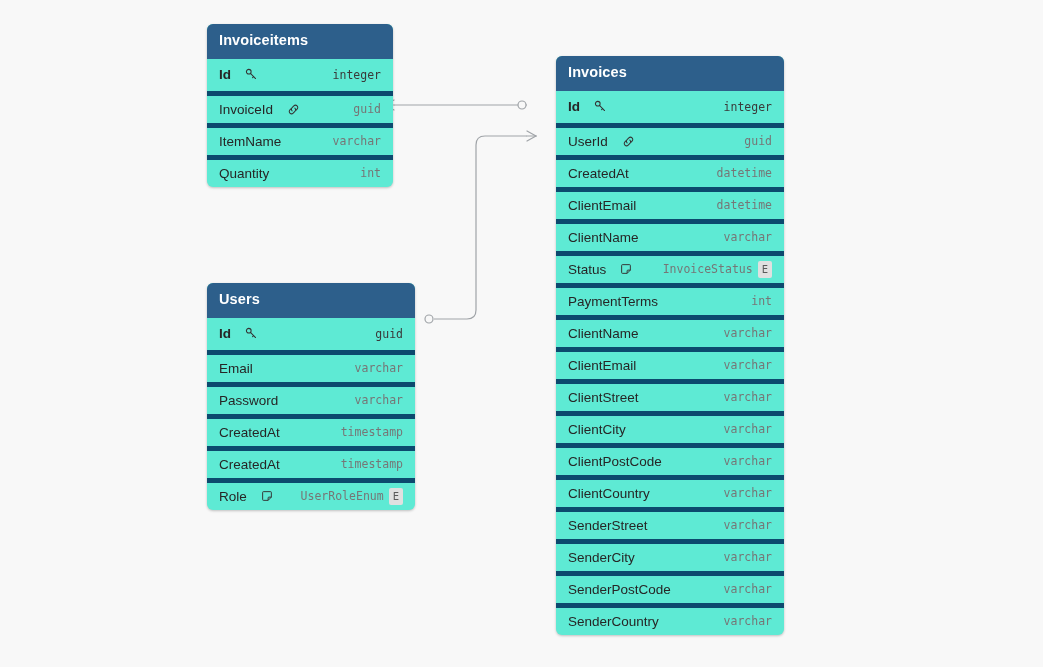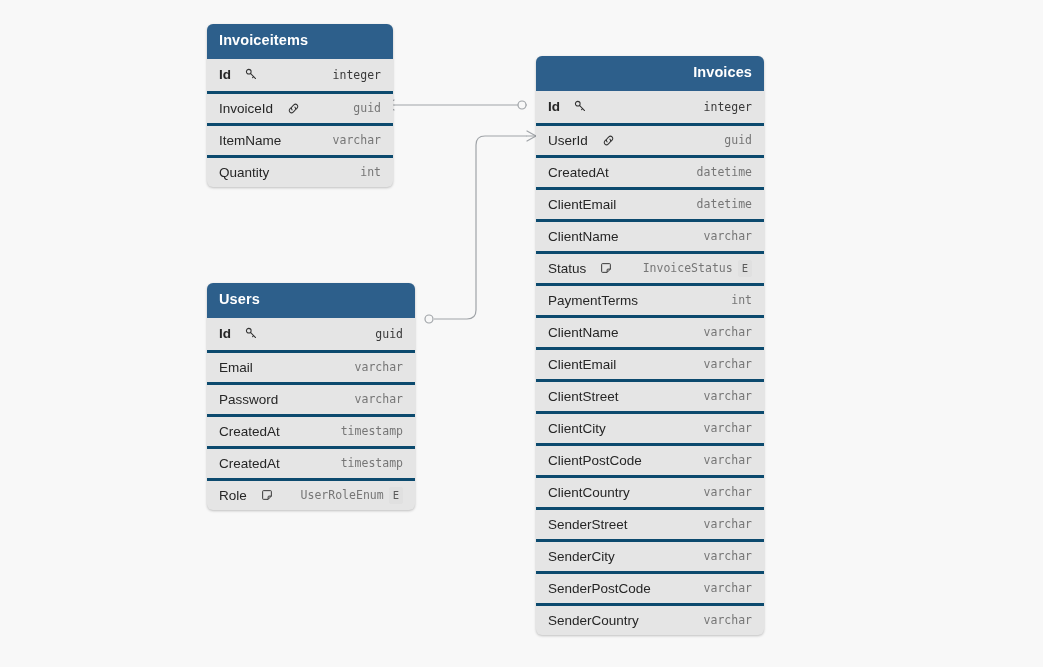--- a/index.html
+++ b/index.html
@@ -24,21 +24,21 @@
   #edges {
     position: absolute;
     left: 0; top: 0;
     width: 1043px;
     height: 667px;
     pointer-events: none;
     z-index: 1;
   }
   .table-node {
     position: absolute;
-    background: #e5e5e5;
+    background: #5eead4;
     border-radius: 6px;
     box-shadow: 0 1px 3px rgba(0,0,0,0.16), 0 1px 2px rgba(0,0,0,0.08);
     overflow: hidden;
     z-index: 2;
   }
   .table-header {
     background: #2d5f8b;
     color: #ffffff;
     font-size: 14.5px;
     font-weight: bold;
@@ -49,21 +49,21 @@
   .table-body {
     padding: 0;
   }
   .field-row {
     display: flex;
     align-items: center;
     justify-content: space-between;
     height: 32px;
     padding: 0 12px;
     box-sizing: border-box;
-    border-top: 3px solid #0c4a6e;
+    border-top: 5px solid #0c4a6e;
   }
   .field-row:first-child {
     border-top: none;
   }
   .field-name {
     display: flex;
     align-items: center;
     gap: 14px;
     font-size: 13.5px;
     color: #262626;
@@ -236,21 +236,21 @@
                 </svg>
               </span>
             </div>
             <div class="field-type">
               <span class="ty">UserRoleEnum</span>
               <span class="enum-badge">E</span>
             </div>
           </div>
         </div>
       </div>
-      <div class="table-node" style="left: 536px; top: 56px; width: 228px; text-align: right;">
+      <div class="table-node" style="left: 556px; top: 56px; width: 228px;">
         <div class="table-header">Invoices</div>
         <div class="table-body">
           <div class="field-row pk">
             <div class="field-name">
               <span class="nm">Id</span>
               <span class="icon">
                 <svg width="13" height="13" viewBox="0 0 16 16" fill="none" stroke="#333" stroke-width="1.3">
                   <circle cx="4.6" cy="4.6" r="2.9"></circle>
                   <path d="M6.7 6.7 L13 13" stroke-linecap="round"></path>
                   <path d="M10.6 10.6 L9.2 12" stroke-linecap="round"></path>

